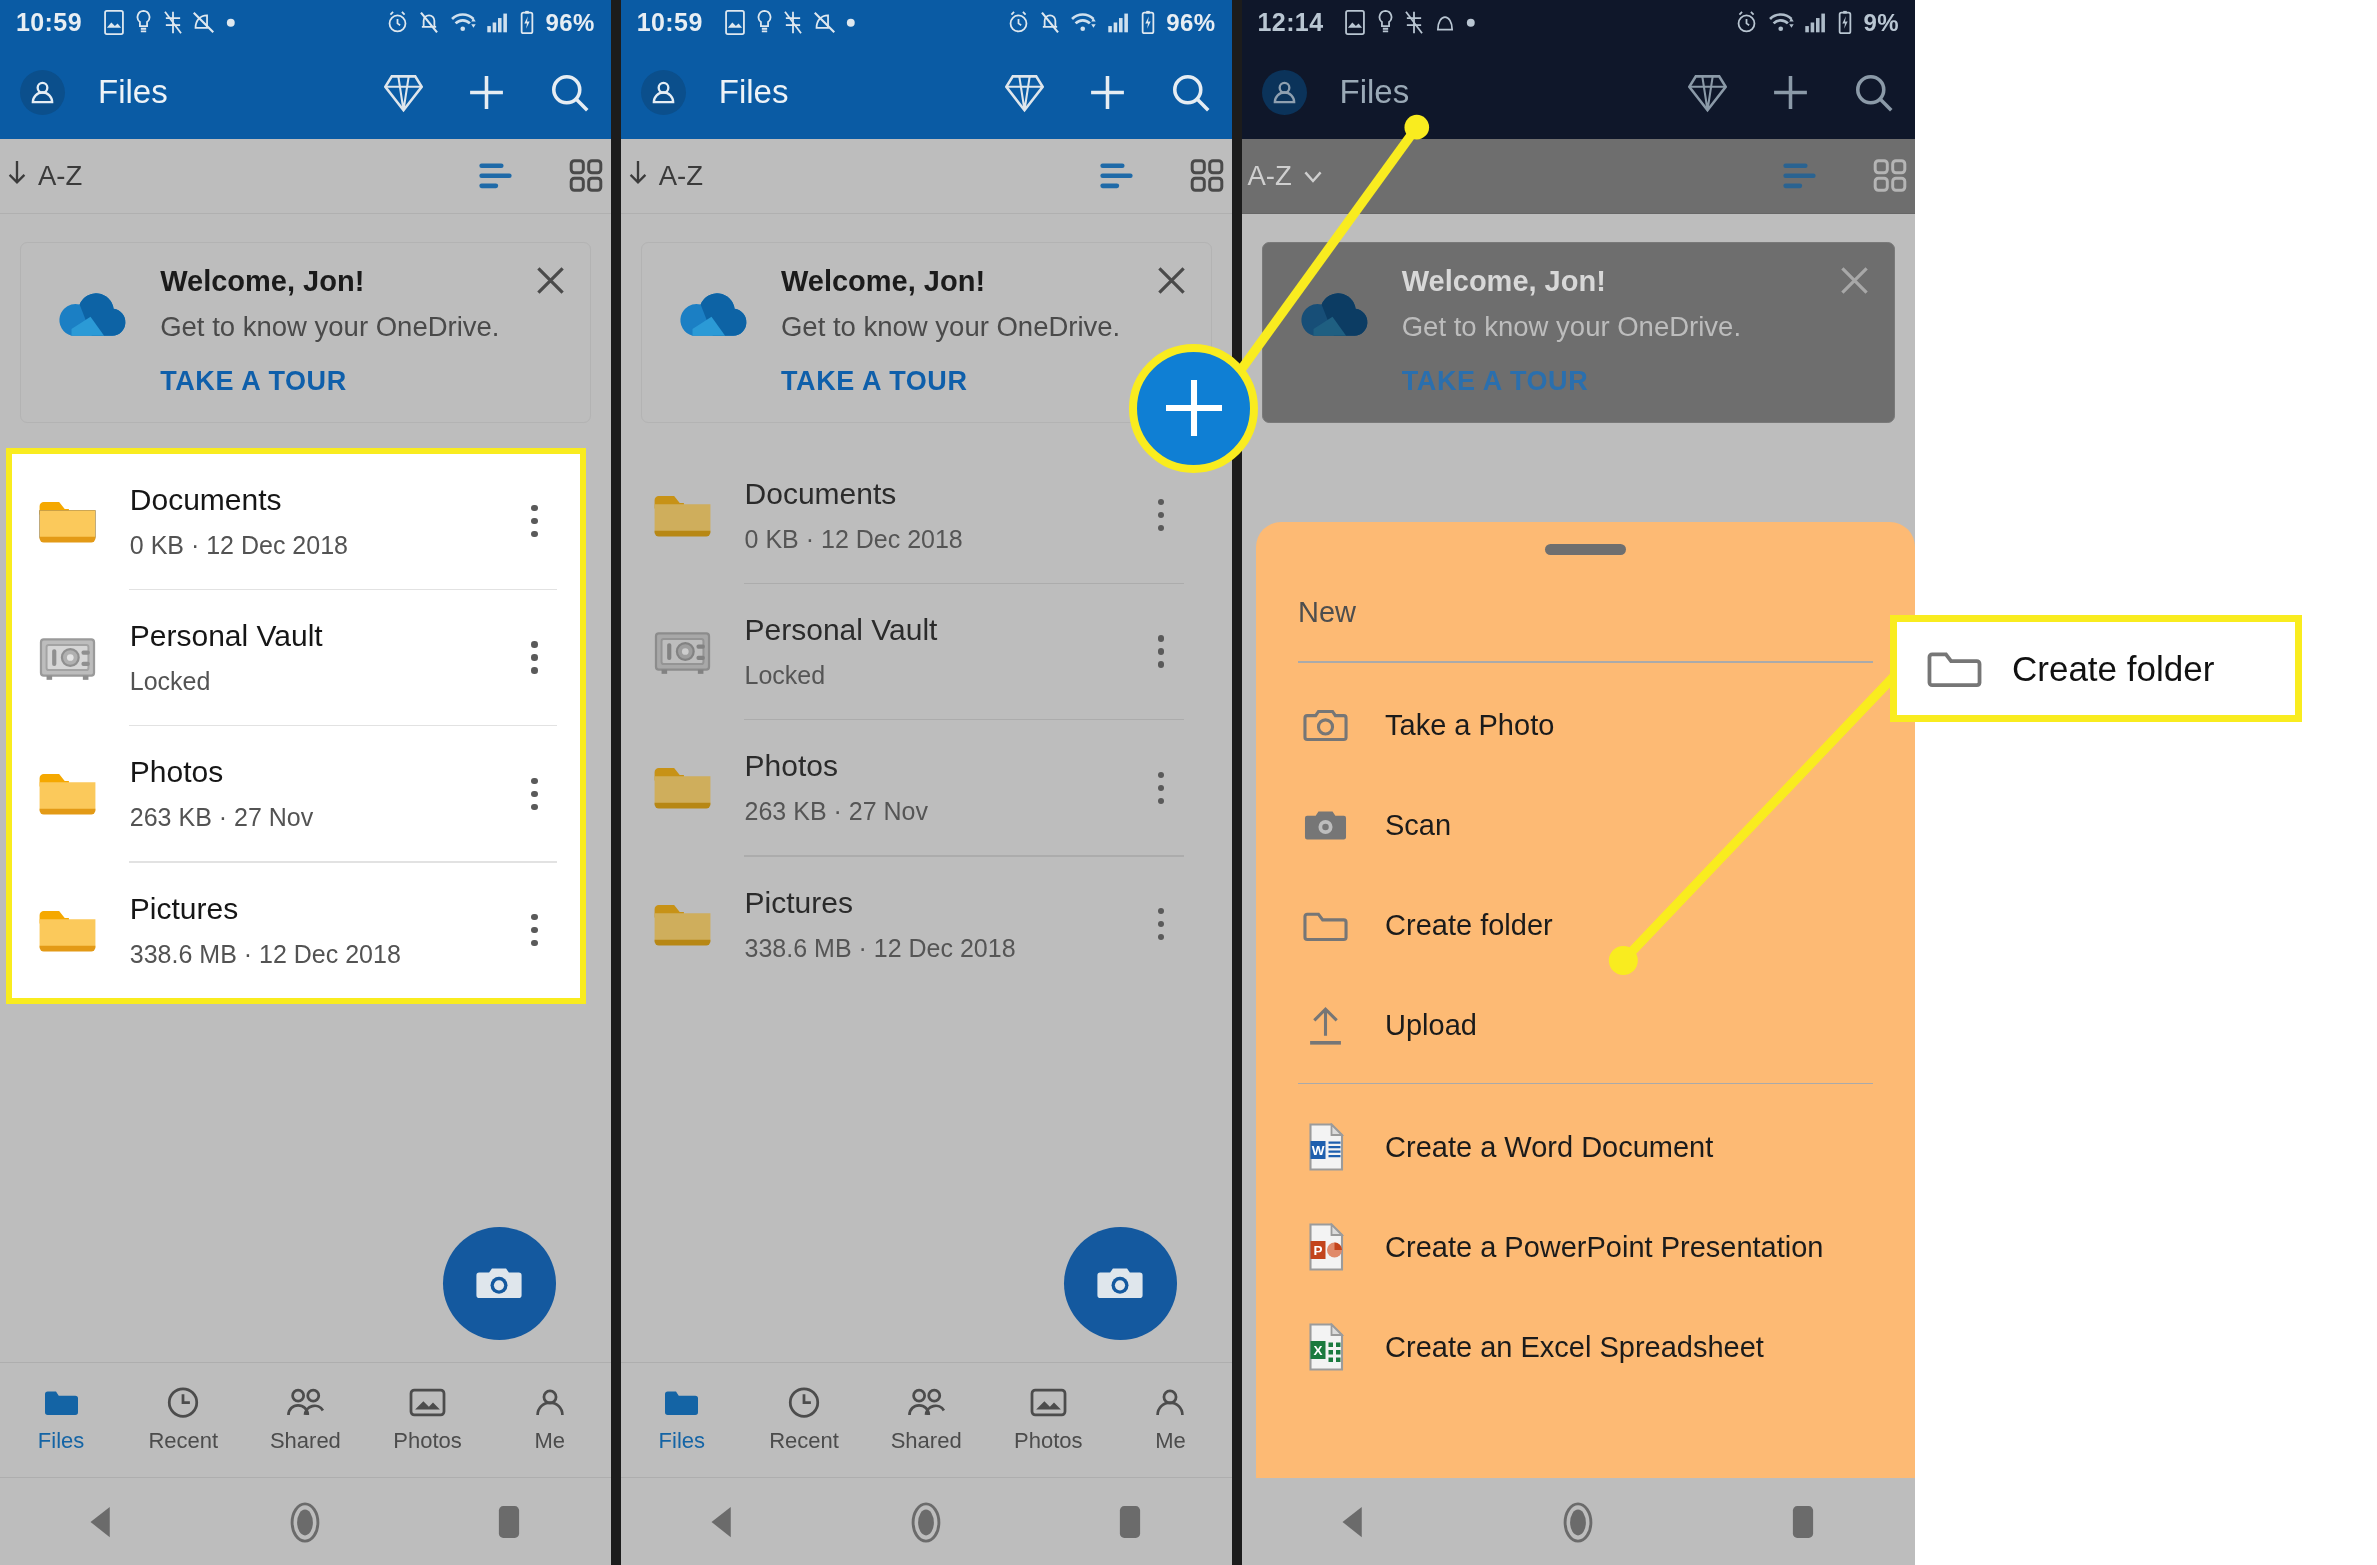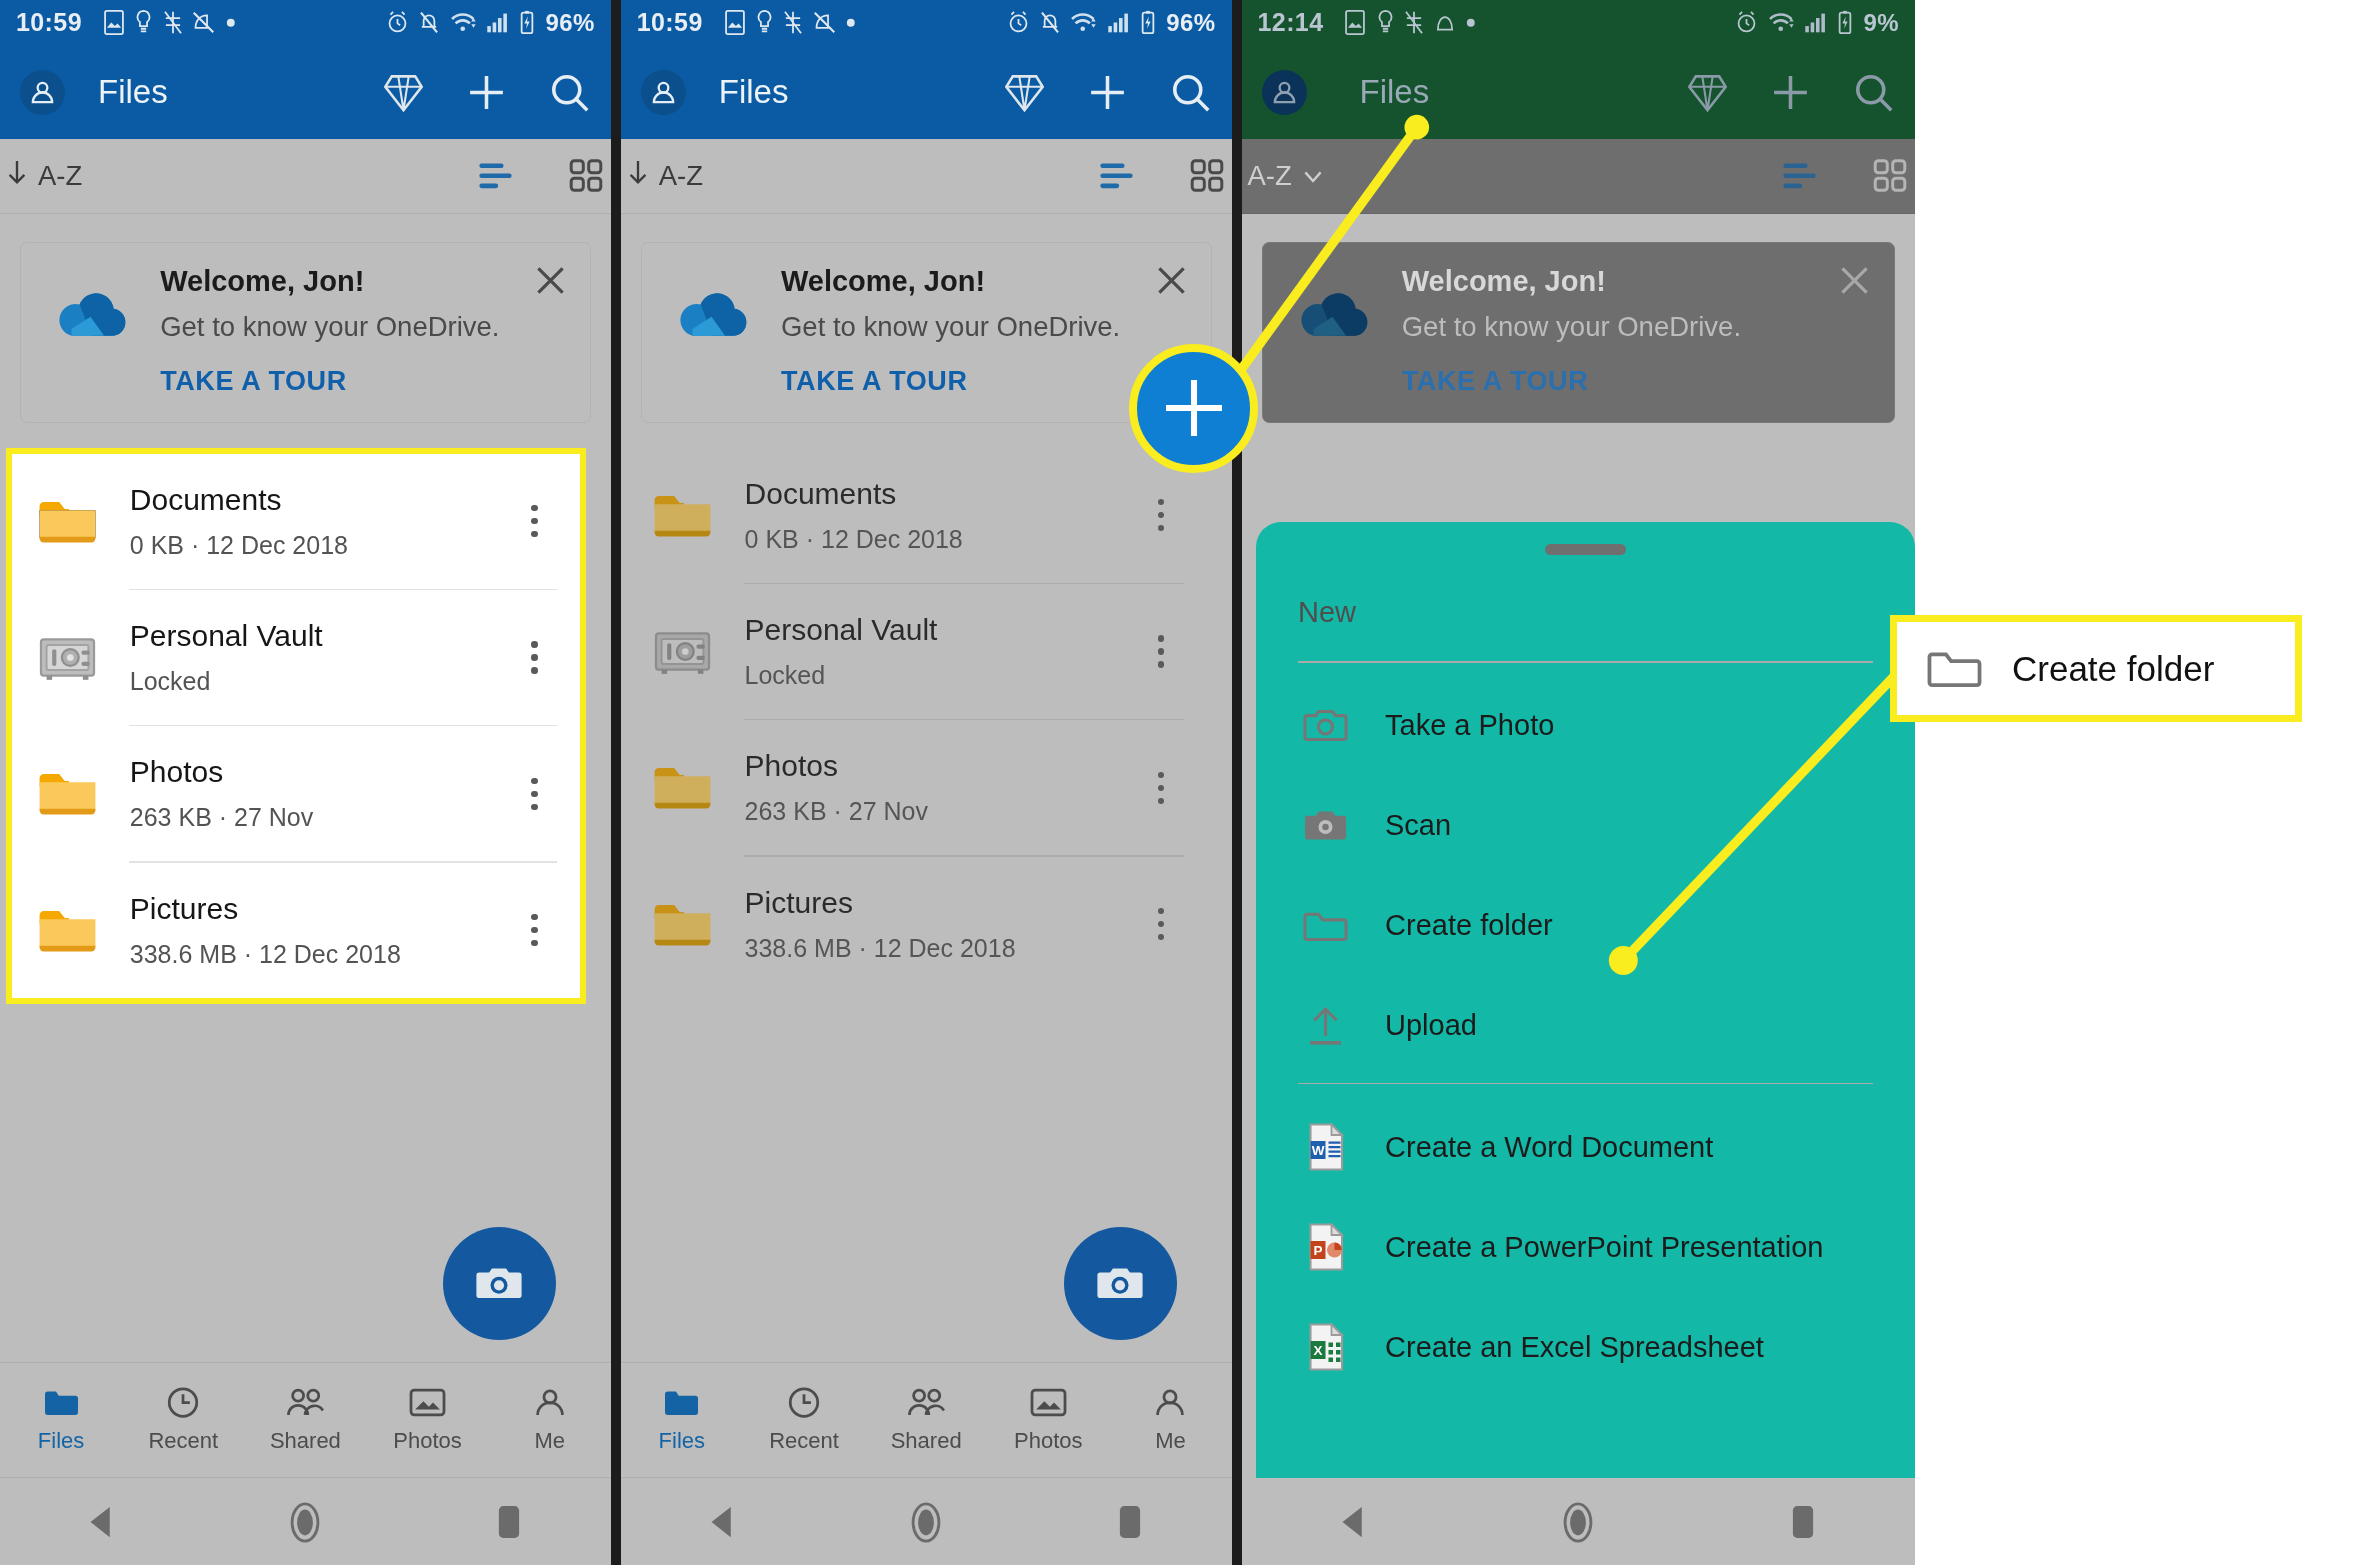--- a/index.html
+++ b/index.html
@@ -106,34 +106,34 @@
   .tab { flex: 1 1 0; display: flex; flex-direction: column; align-items: center; gap: 7.2px; }
   .tab .tl { font-size: 22px; color: #4c4c4c; }
   .tab.active .tl { color: #1464a5; }
 
   
   .navbar {
     position: absolute; left: 0; right: 0; bottom: 0; height: 88px;
     background: #bdbdbd; display: flex; align-items: center;
   }
   .navbtn { flex: 1 1 0; display: flex; align-items: center; justify-content: center; }
-  .p3 .statusbar, .p3 .appbar { background: #14532d; gap: 20px; }
+  .p3 .statusbar, .p3 .appbar { background: #0f172a; }
   .p3 .statusbar { color: #b9c6d2; }
   .p3 .sortbar { background: #6e6e6e; border-bottom-color:#666; }
   .p3 .sort-label { color: #cfcfcf; }
   .p3 .welcome { background: #6e6e6e; border-color: #797979; }
   .p3 .wtitle { color: #d8d8d8; }
   .p3 .wsub { color: #bdbdbd; }
   .p3 .wtour { color: #2a6fae; }
   .p3 .app-title { color: #9aa9b6; }
   .p3 .avatar { background: #0b335a; }
 
   .sheet {
     position: absolute; left: 14.5px; right: 0; top: 522px; bottom: 0;
-    background: #14b8a6; border-radius: 25px 25px 0 0;
+    background: #fdba74; border-radius: 25px 25px 0 0;
     padding-top: 16px;
   }
   .grabber { width: 81px; height: 11.6px; border-radius: 5.8px; background: #6f6f6f; margin: 5.8px auto 0 auto; }
   .sheet-title { font-size: 29px; color: #4e4e4e; margin: 41px 0 0 42px; }
   .sheet-div { height: 1.4px; background: #aaa; margin: 32px 42px 0 42px; }
   .mrow { display: flex; align-items: center; height: 100px; padding-left: 42px; }
   .mrow .micon { width: 55px; height: 55px; flex:0 0 auto; display:flex; align-items:center; justify-content:center; }
   .mrow .mlabel { margin-left: 32px; font-size: 29px; color: #1b1b1b; }
 
   

